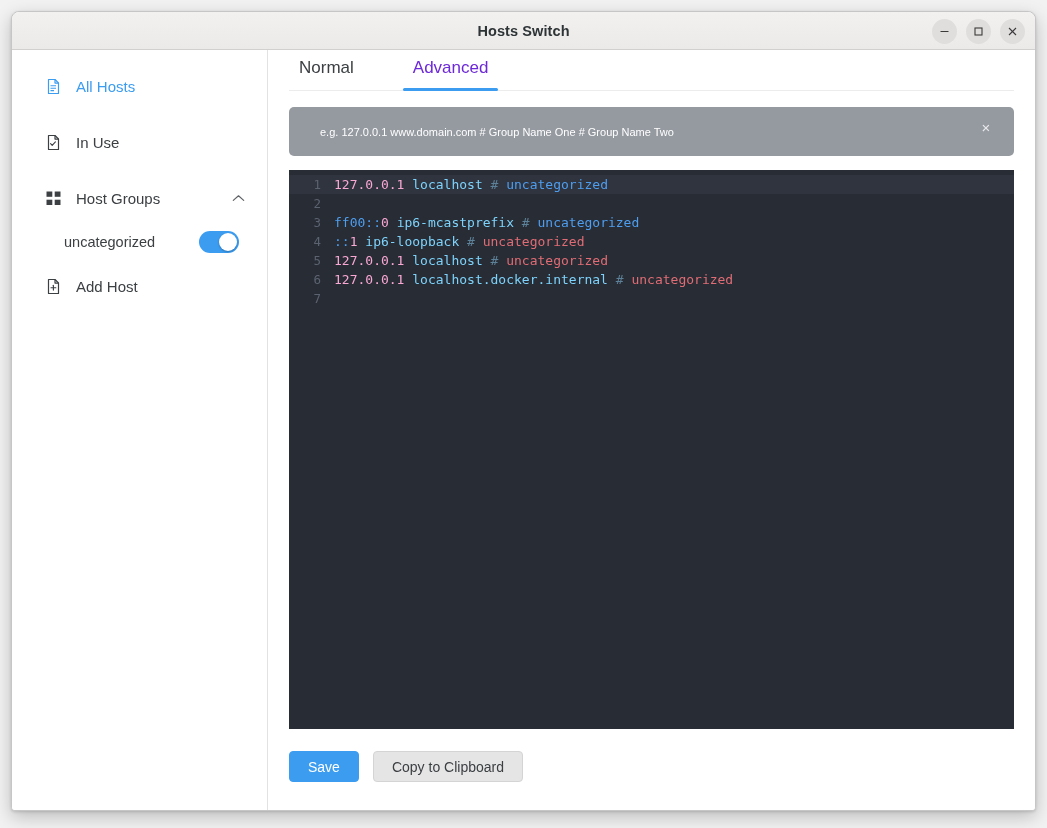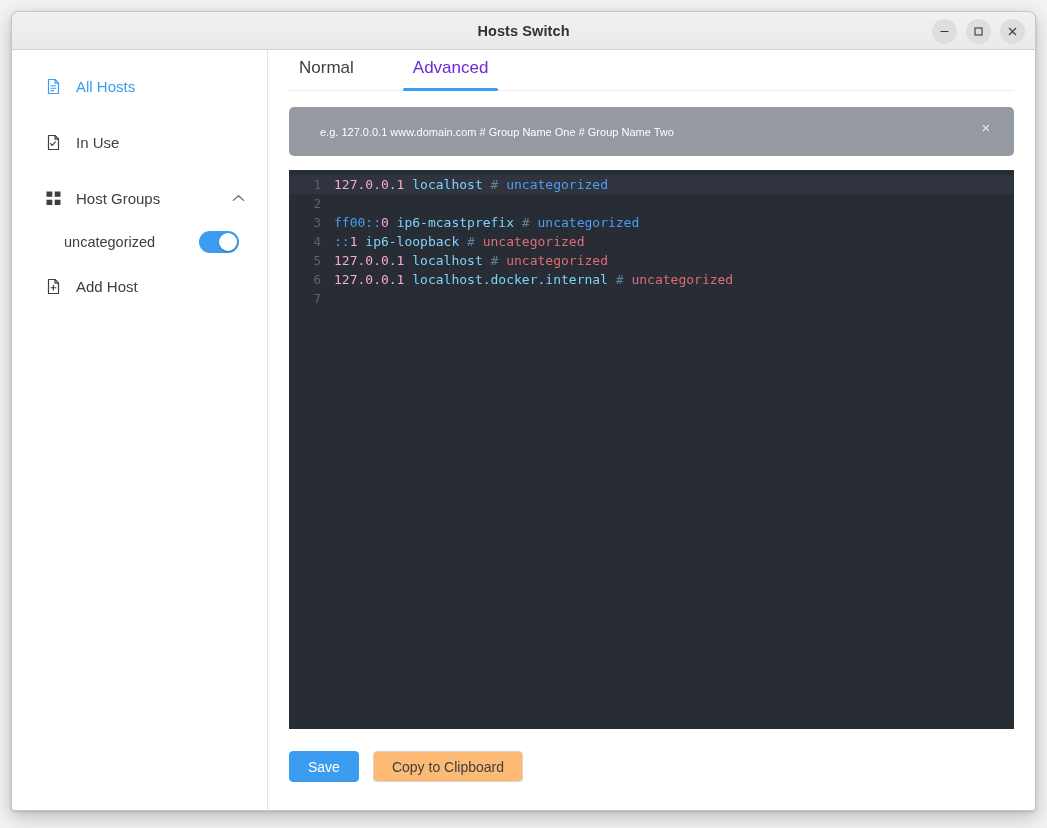--- a/index.html
+++ b/index.html
@@ -256,21 +256,21 @@
     align-items: center;
     justify-content: center;
     font-family: "Liberation Sans", sans-serif;
   }
   .btn-primary {
     background: #3b9cf0;
     color: #fff;
     border: 1px solid #3b9cf0;
   }
   .btn-default {
-    background: #fdba74;
+    background: #e5e5e5;
     color: #3c4043;
     border: 1px solid #d4d4d4;
   }
 </style>
 </head>
 <body>
 
 <div id="app-window">
 
   <div id="titlebar">

